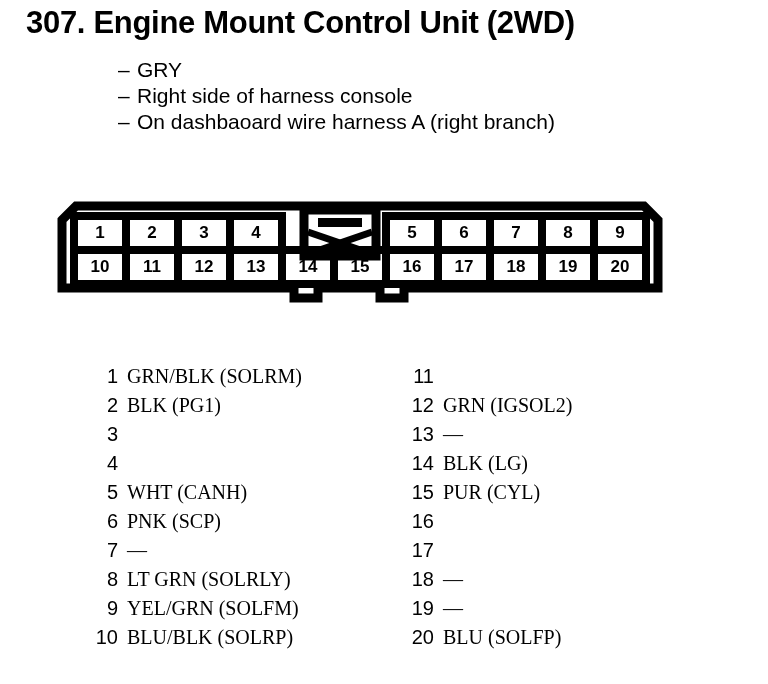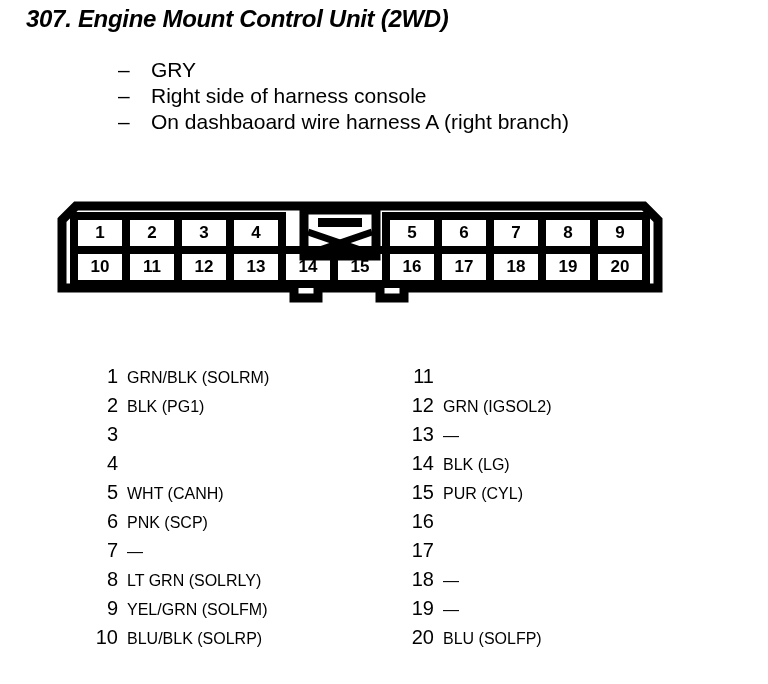--- a/index.html
+++ b/index.html
@@ -16,47 +16,46 @@
     font-family: "Liberation Sans", sans-serif;
     color: #000000;
     -webkit-font-smoothing: none;
   }
 
   
   .page-title {
     position: absolute;
     left: 26px;
     top: 6px;
-    font-size: 24px;
+    font-size: 31px;
     font-weight: bold;
     letter-spacing: -0.3px;
     white-space: nowrap;
     line-height: 1.12;
-    font-style: italic;
   }
 
   
   .desc-list {
     position: absolute;
     left: 118px;
     top: 57px;
     width: 600px;
   }
   .desc-row {
     display: flex;
     align-items: baseline;
     font-size: 21px;
     line-height: 26px;
     white-space: nowrap;
   }
   .desc-dash {
     width: 19px;
     flex: 0 0 19px;
   }
-  .desc-text { flex: 0 1 auto; margin-left: 14px; }
+  .desc-text { flex: 0 1 auto; }
 
   
   #connector-diagram {
     position: absolute;
     left: 62px;
     top: 206px;
     width: 596px;
     height: 96px;
   }
   #connector-diagram svg {
@@ -96,22 +95,23 @@
   }
   .legend-num {
     width: 30px;
     flex: 0 0 30px;
     text-align: right;
     font-size: 20px;
     line-height: 29px;
   }
   .legend-label {
     padding-left: 9px;
-    font-size: 16px;
+    font-size: 20px;
     line-height: 29px;
+    font-family: Liberation Serif, serif;
   }
 </style>
 </head>
 <body>
 
 <div class="page-title">307. Engine Mount Control Unit (2WD)</div>
 
 <div class="desc-list">
   <div class="desc-row">
     <span class="desc-dash">–</span>

